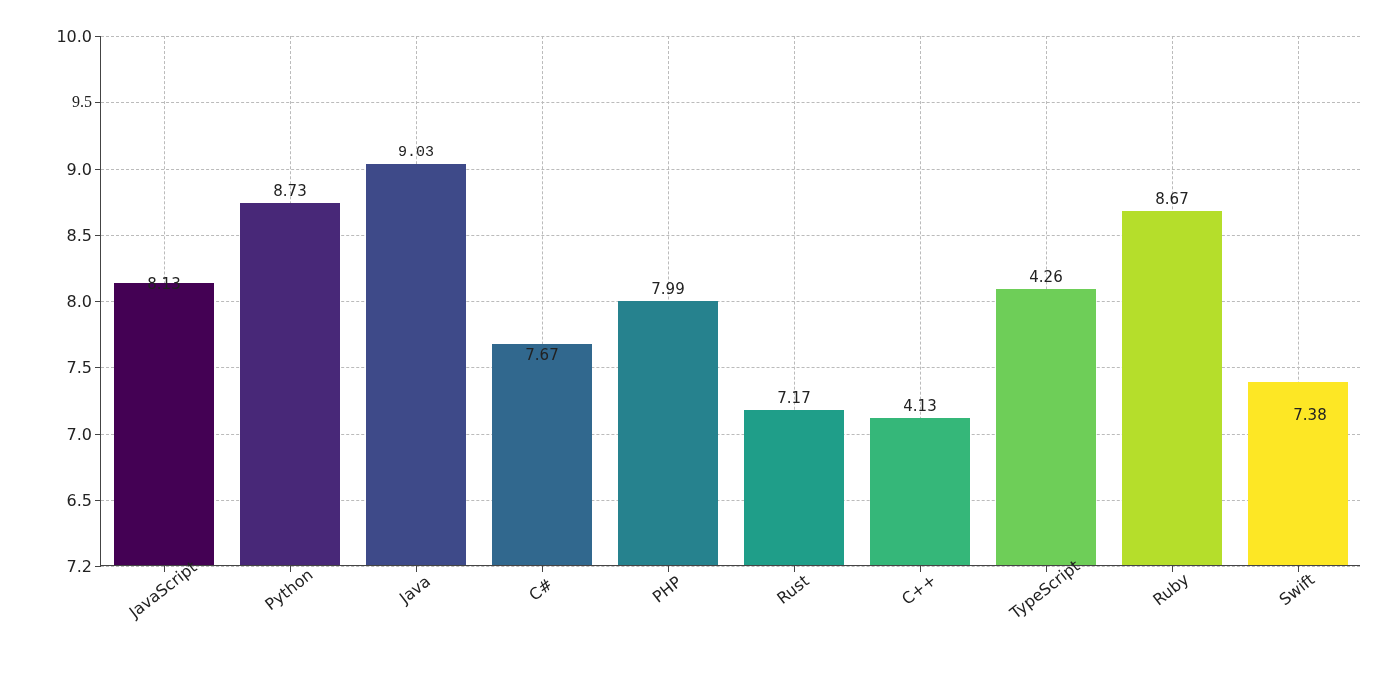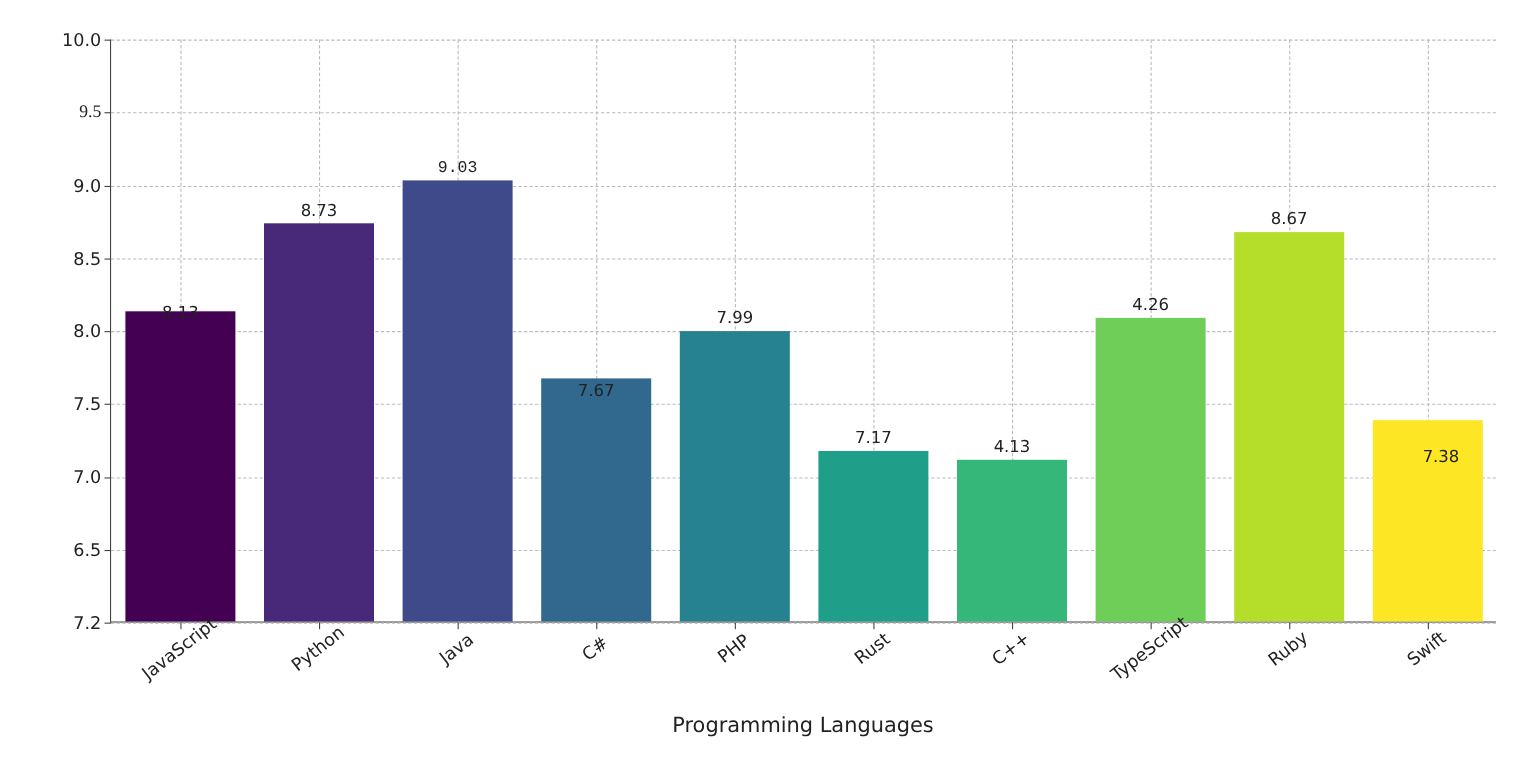--- a/index.html
+++ b/index.html
@@ -209,14 +209,13 @@
       <div class="x-tick-label" style="left: 409px; top: 582px;">Java</div>
       <div class="x-tick-label" style="left: 535px; top: 582px;">C#</div>
       <div class="x-tick-label" style="left: 661px; top: 582px;">PHP</div>
       <div class="x-tick-label" style="left: 787px; top: 582px;">Rust</div>
       <div class="x-tick-label" style="left: 913px; top: 582px;">C++</div>
       <div class="x-tick-label" style="left: 1039px; top: 582px;">TypeScript</div>
       <div class="x-tick-label" style="left: 1165px; top: 582px;">Ruby</div>
       <div class="x-tick-label" style="left: 1291px; top: 582px;">Swift</div>
     </div>
 
-  <div class="x-axis-label">Programming Languages</div>
 </div>
 
 </body></html>

